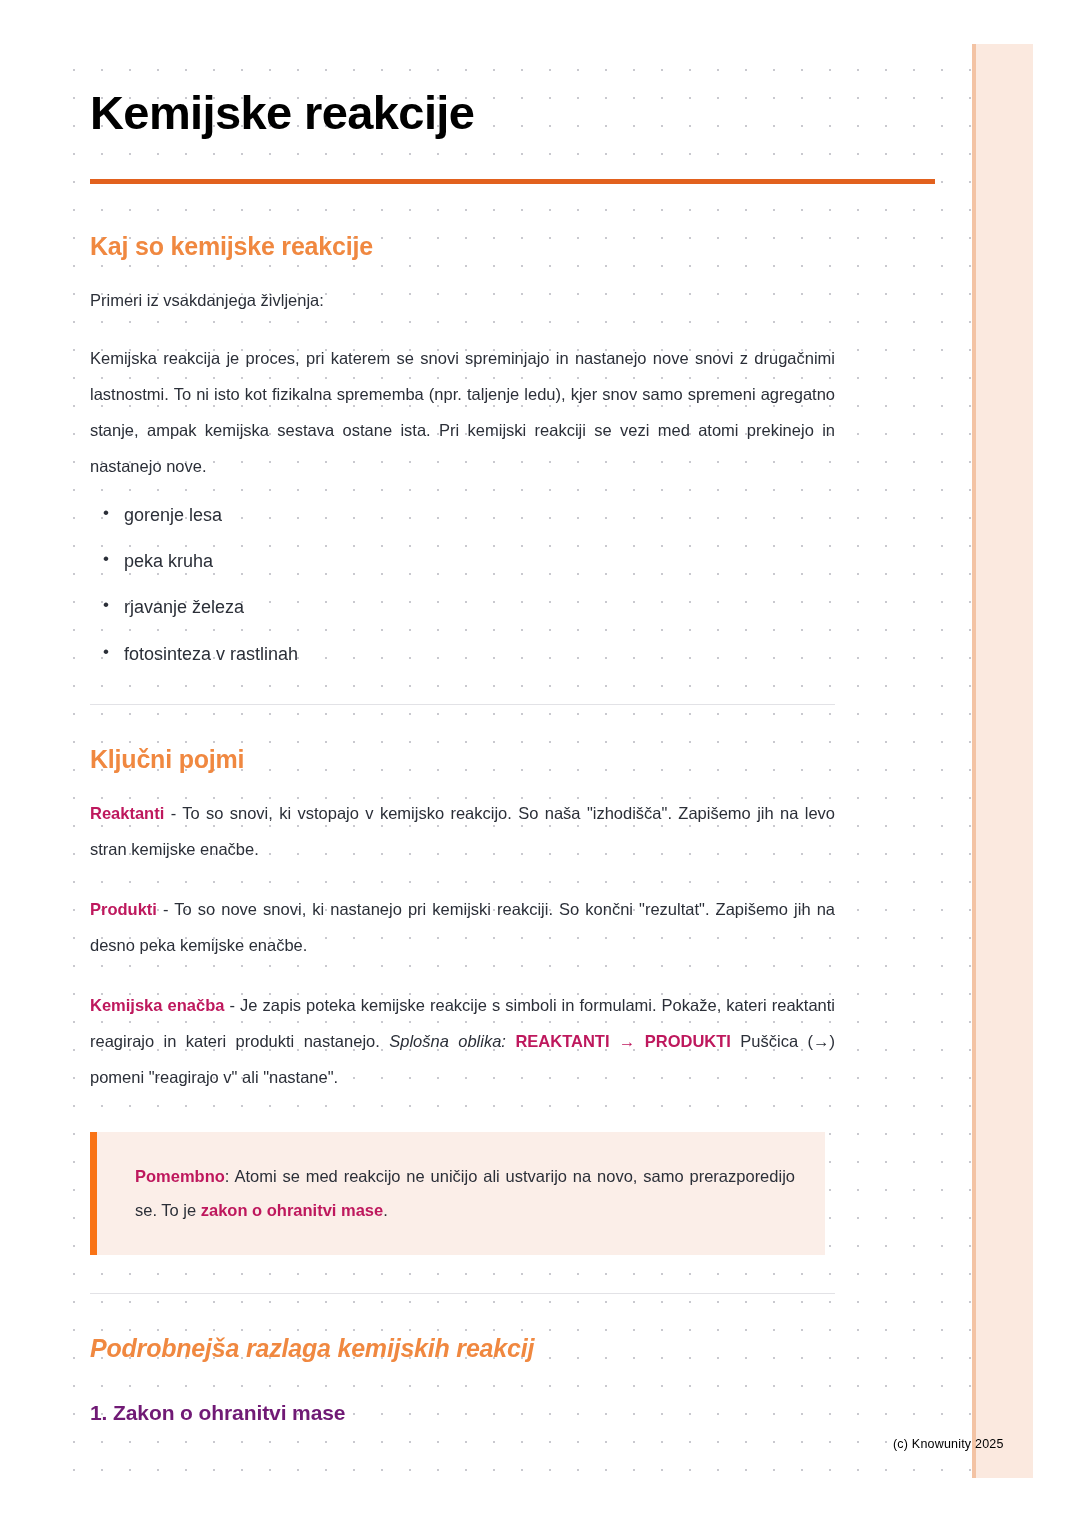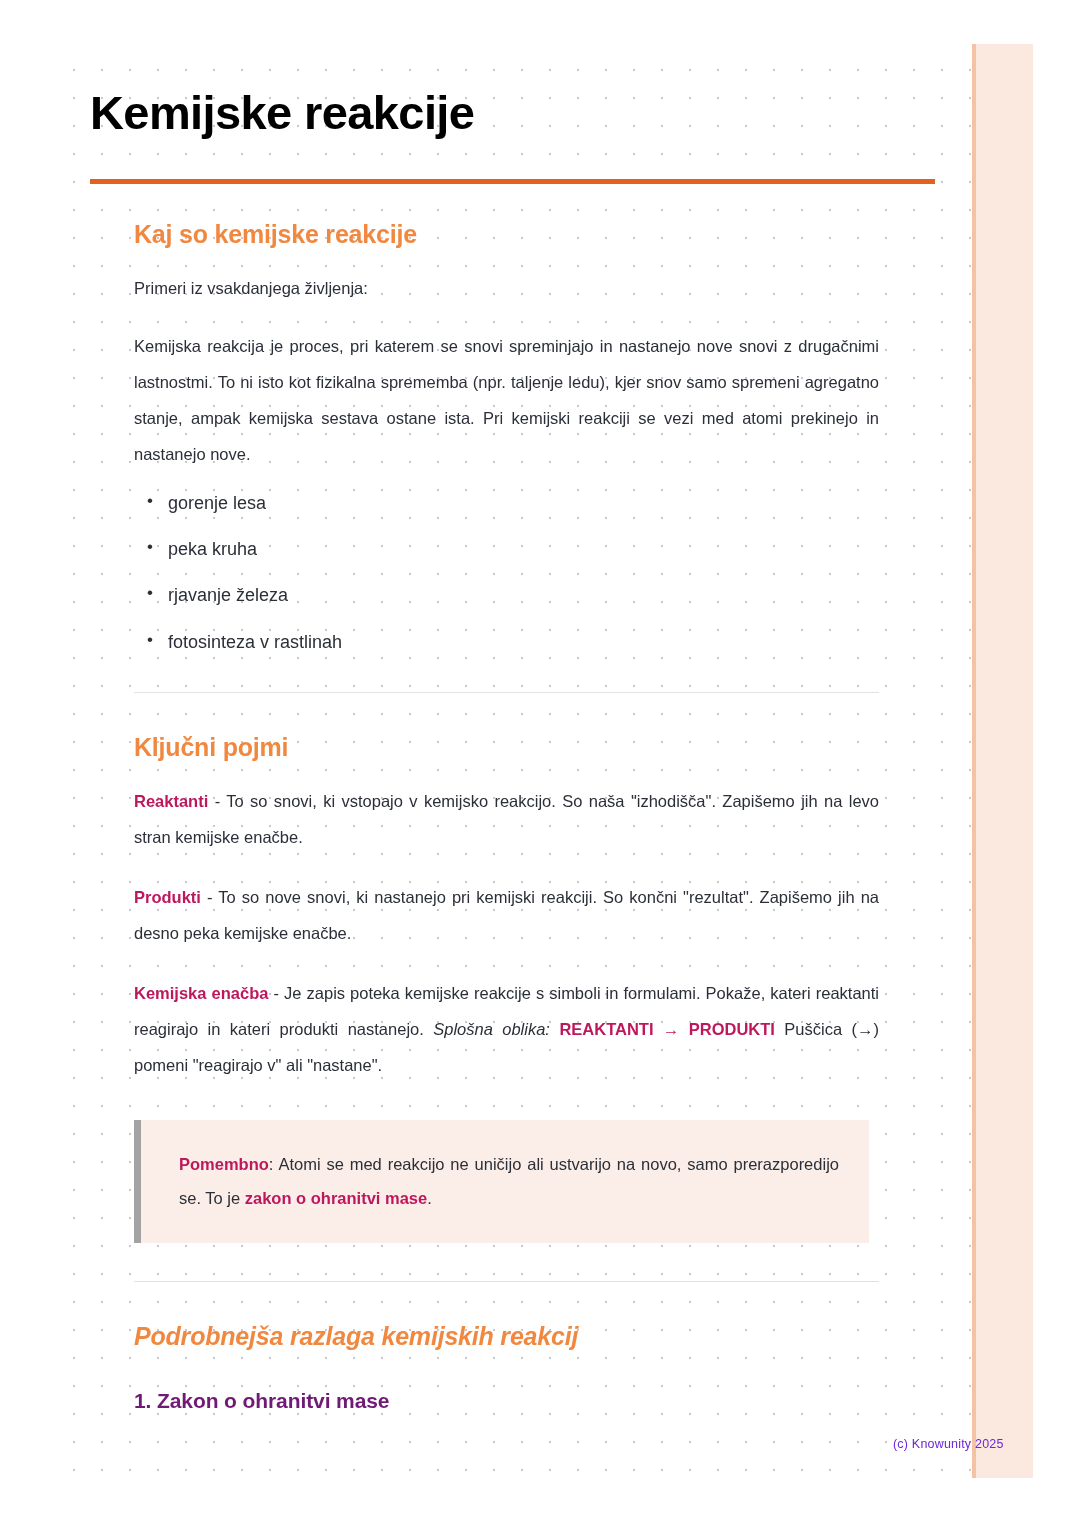--- a/index.html
+++ b/index.html
@@ -141,40 +141,40 @@
   }
 
   hr.divider {
     border: none;
     border-top: 1.3px solid #e2e2e6;
     width: 745px;
   }
 
   .callout {
     background: #fbeee8;
-    border-left: 7px solid #a3a3a3;
+    border-left: 7px solid #f97316;
     padding: 27px 30px 27px 38px;
     width: 735px;
   }
   .callout p {
     font-size: 16.5px;
     line-height: 2.1;
     color: #2b2f38;
     text-align: justify;
   }
 
   strong { font-weight: bold; color: #be185d; }
   em { font-style: italic; }
 
   #footer-credit {
     position: absolute;
     left: 893px;
     top: 1437px;
     font-size: 12.5px;
-    color: #6d28d9;
+    color: #000000;
     white-space: nowrap;
     letter-spacing: 0.2px;
   }
 </style>
 </head>
 <body>
 
 <div id="page">
 
   <div id="dot-grid"></div>
@@ -185,21 +185,21 @@
   <div id="grid-mask-left"></div>
   <div id="grid-mask-right"></div>
 
   <div class="content">
 
     <h1 id="doc-title">Kemijske reakcije</h1>
   </div>
 
   <div id="title-rule"></div>
 
-  <div class="content" style="top: 220px; margin-left: 44px;">
+  <div class="content" style="top: 232px;">
 
     <h2 class="section-heading">Kaj so kemijske reakcije</h2>
 
     <p class="body last-left" style="margin-top: 22px;">Primeri iz vsakdanjega življenja:</p>
 
     <p class="body" style="margin-top: 22px;">Kemijska reakcija je proces, pri katerem se snovi spreminjajo in nastanejo nove snovi z drugačnimi lastnostmi. To ni isto kot fizikalna sprememba (npr. taljenje ledu), kjer snov samo spremeni agregatno stanje, ampak kemijska sestava ostane ista. Pri kemijski reakciji se vezi med atomi prekinejo in nastanejo nove.</p>
 
     <ul class="examples" style="margin-top: 18px;">
       <li>gorenje lesa</li>
       <li>peka kruha</li>

